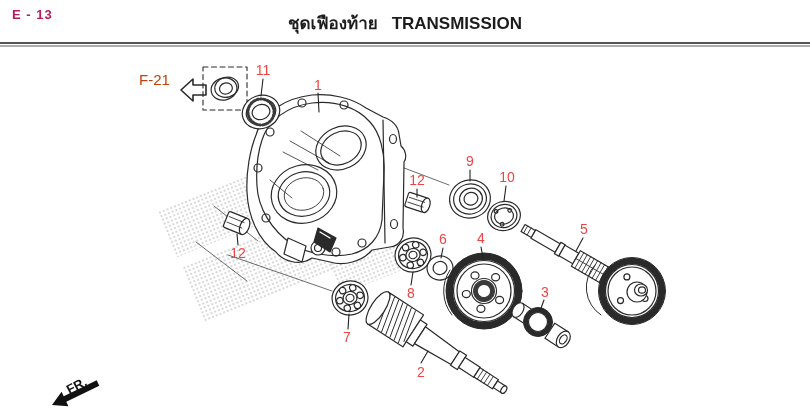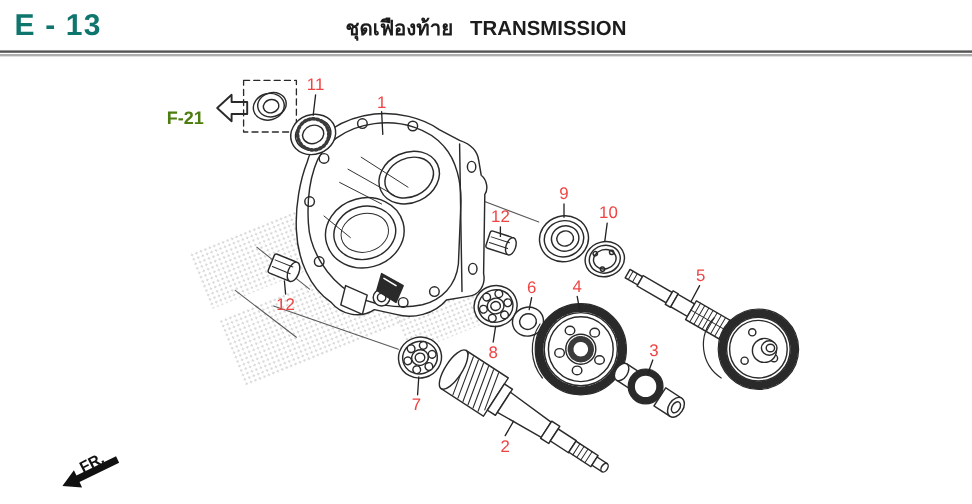--- a/index.html
+++ b/index.html
@@ -1,39 +1,39 @@
 <!DOCTYPE html>
 <html><head>
 <meta charset="utf-8">
 <style>
   html,body{margin:0;padding:0;}
   body{width:810px;height:420px;background:#ffffff;overflow:hidden;position:relative;
        font-family:"Liberation Sans","DejaVu Sans",sans-serif;}
   .page{position:absolute;inset:0;background:#fff;}
   
-  .page-code{position:absolute;left:12px;top:7px;font-size:25px;font-weight:700;color:#0f766e;letter-spacing:1px;}
+  .page-code{position:absolute;left:12px;top:7px;font-size:13px;font-weight:700;color:#be185d;letter-spacing:1px;}
   .title{position:absolute;top:9px;left:50%;transform:translateX(-50%);white-space:nowrap;
          font-size:17px;font-weight:700;color:#1c1c1c;text-align:right;}
   .title .thai{margin-right:14px;}
   .rule{position:absolute;top:42px;left:0;right:0;height:1px;background:#fff;
         border-top:2px solid #545454;border-bottom:2px solid #adadad;}
   
   .watermark{position:absolute;left:203px;top:258px;font-size:38px;font-weight:700;
              letter-spacing:8px;color:#d7d7d7;z-index:1;}
   .dots{position:absolute;z-index:0;opacity:.55;
         background-image:radial-gradient(circle,#b9b9b9 0.9px,transparent 1px);
         background-size:4px 4px;}
   .dots.p1{left:163px;top:190px;width:104px;height:50px;transform:rotate(-22deg);}
   .dots.p2{left:188px;top:238px;width:142px;height:60px;transform:rotate(-22deg);}
   .dots.p3{left:332px;top:244px;width:74px;height:38px;transform:rotate(-22deg);}
   svg.diagram{position:absolute;left:0;top:0;z-index:2;}
   
   .lbl{position:absolute;transform:translate(-50%,-50%);font-size:14px;font-weight:400;
        color:#ef4444;z-index:3;white-space:nowrap;}
-  .ref-label{position:absolute;left:139px;top:90px;font-size:15px;font-weight:700;color:#4d7c0f;z-index:3;}
+  .ref-label{position:absolute;left:139px;top:71px;font-size:15px;font-weight:400;color:#c2410c;z-index:3;}
   .fr-label{position:absolute;left:66px;top:378px;font-size:13px;font-weight:700;color:#111;
             transform:rotate(-27deg);z-index:3;}
 </style>
 </head>
 <body>
 
 <div class="page">
 
   <div>
     <div class="page-code">E - 13</div>

